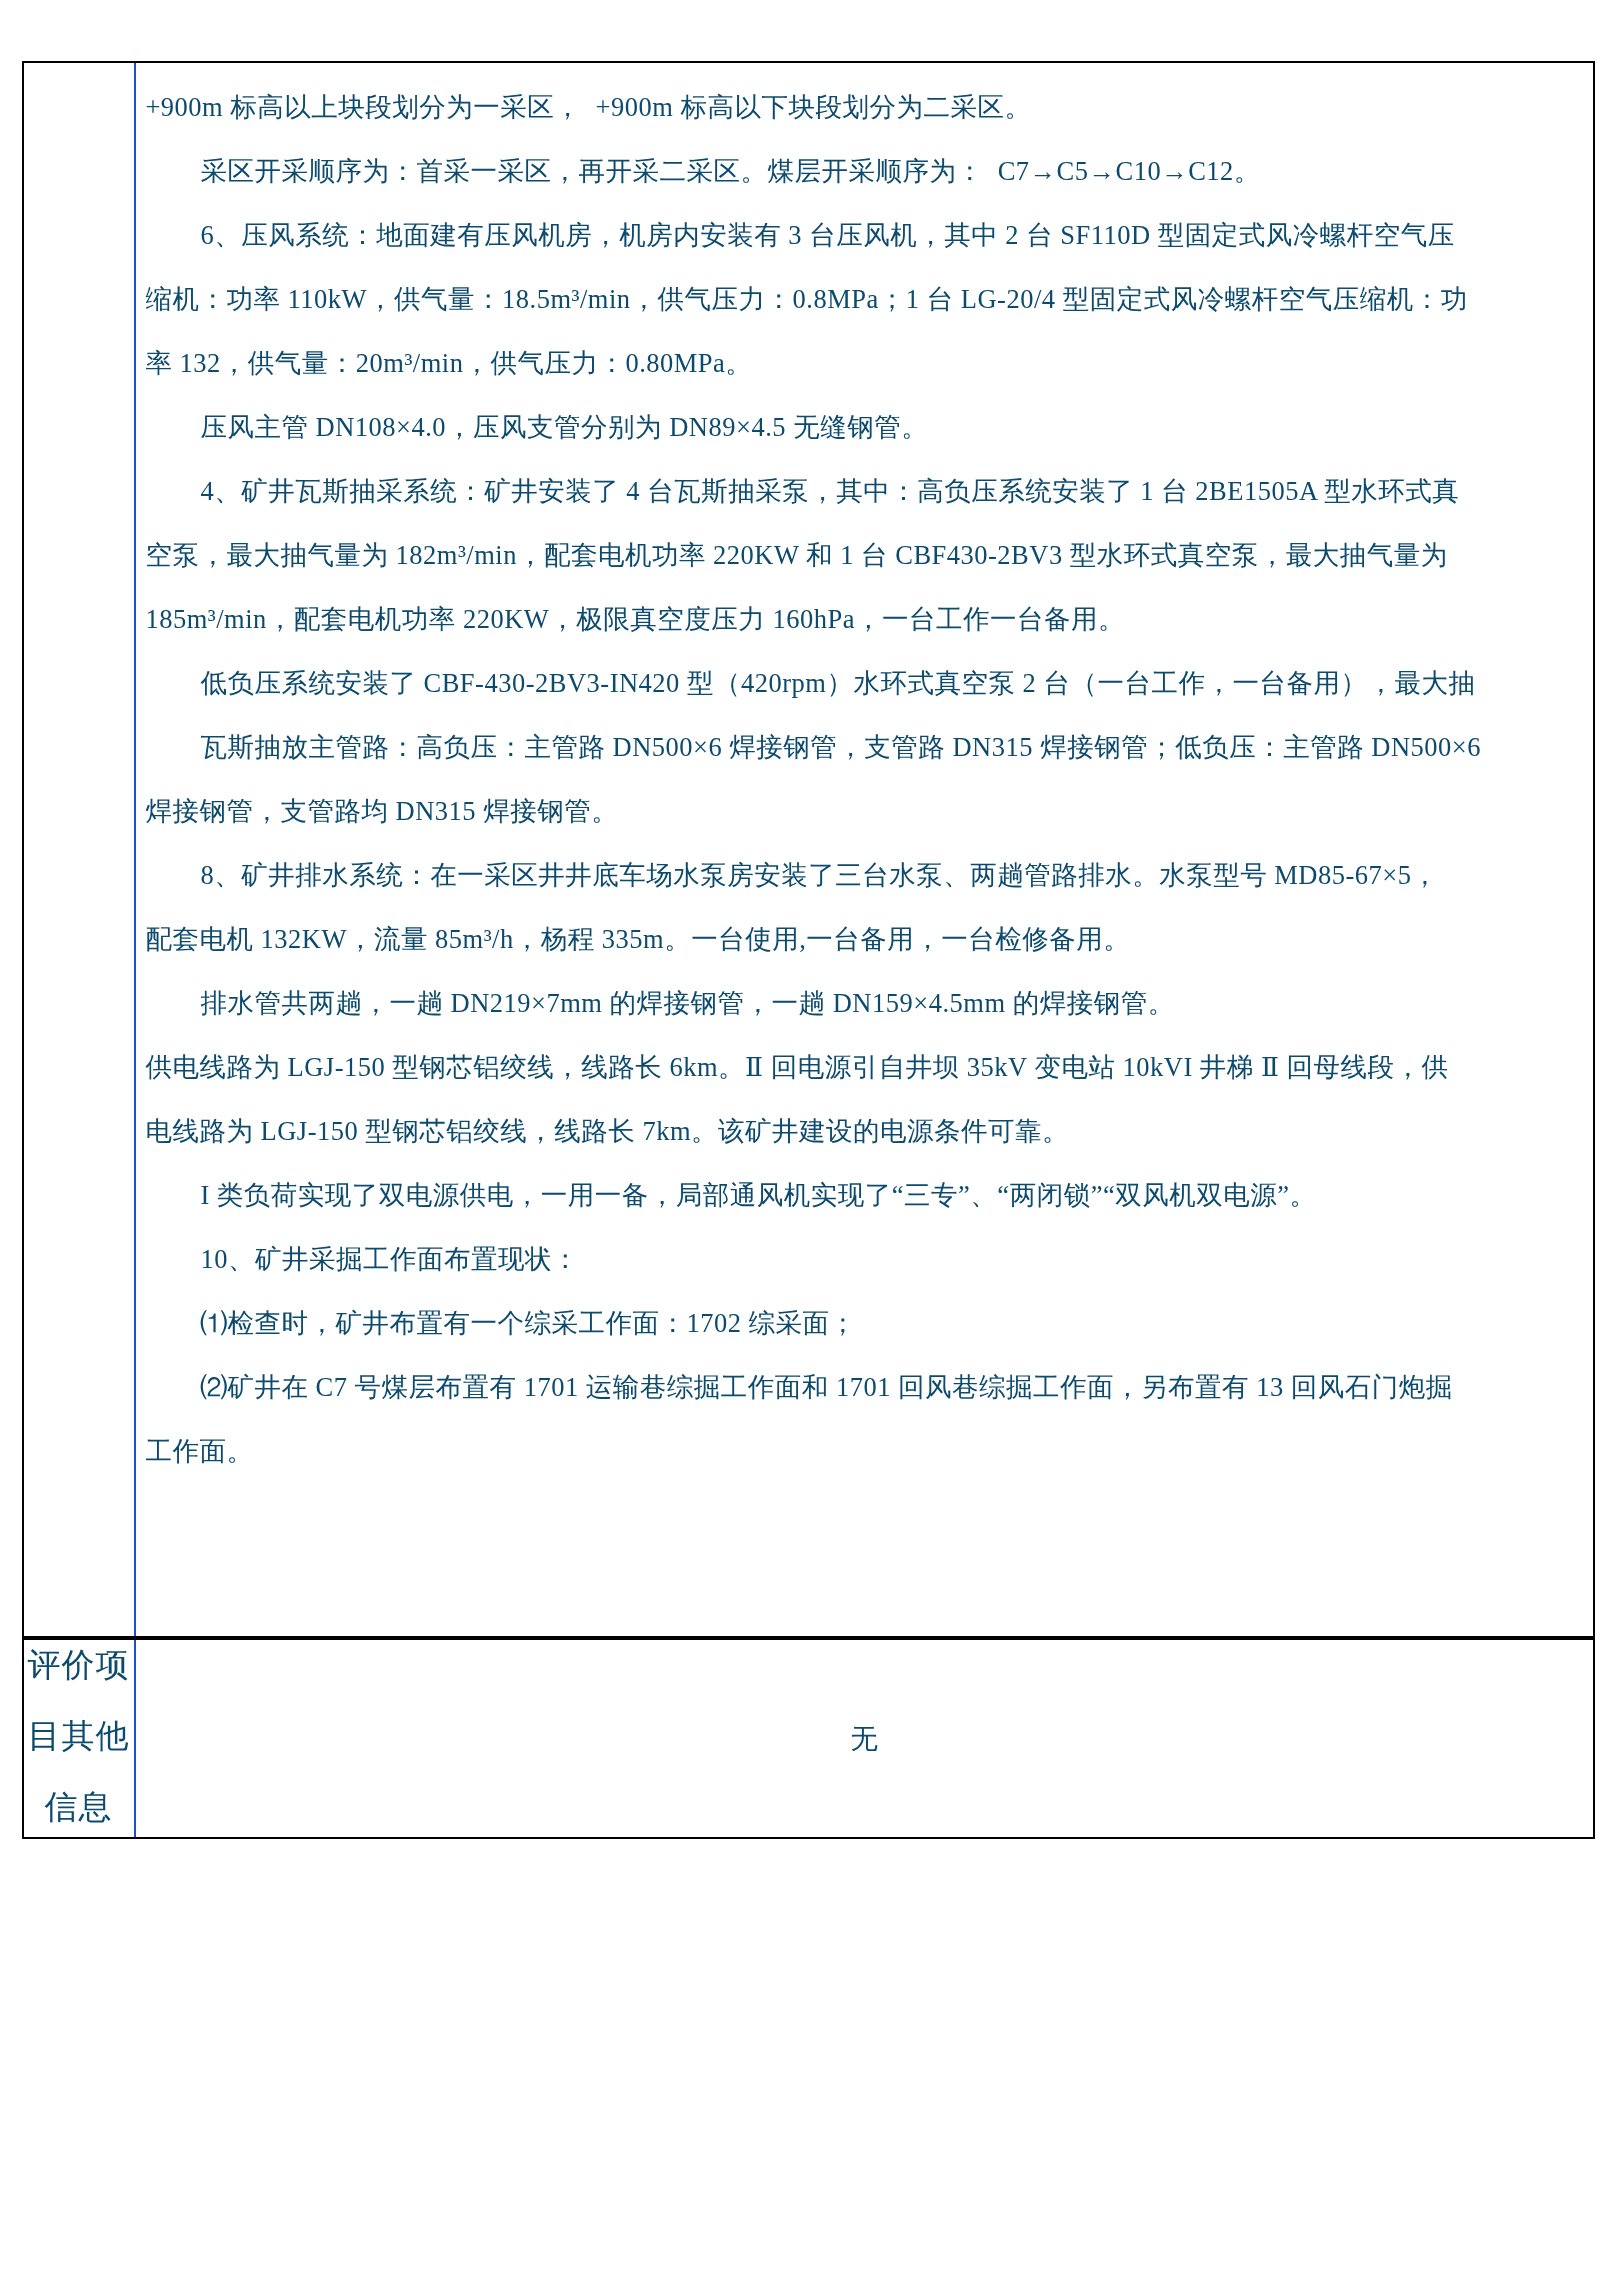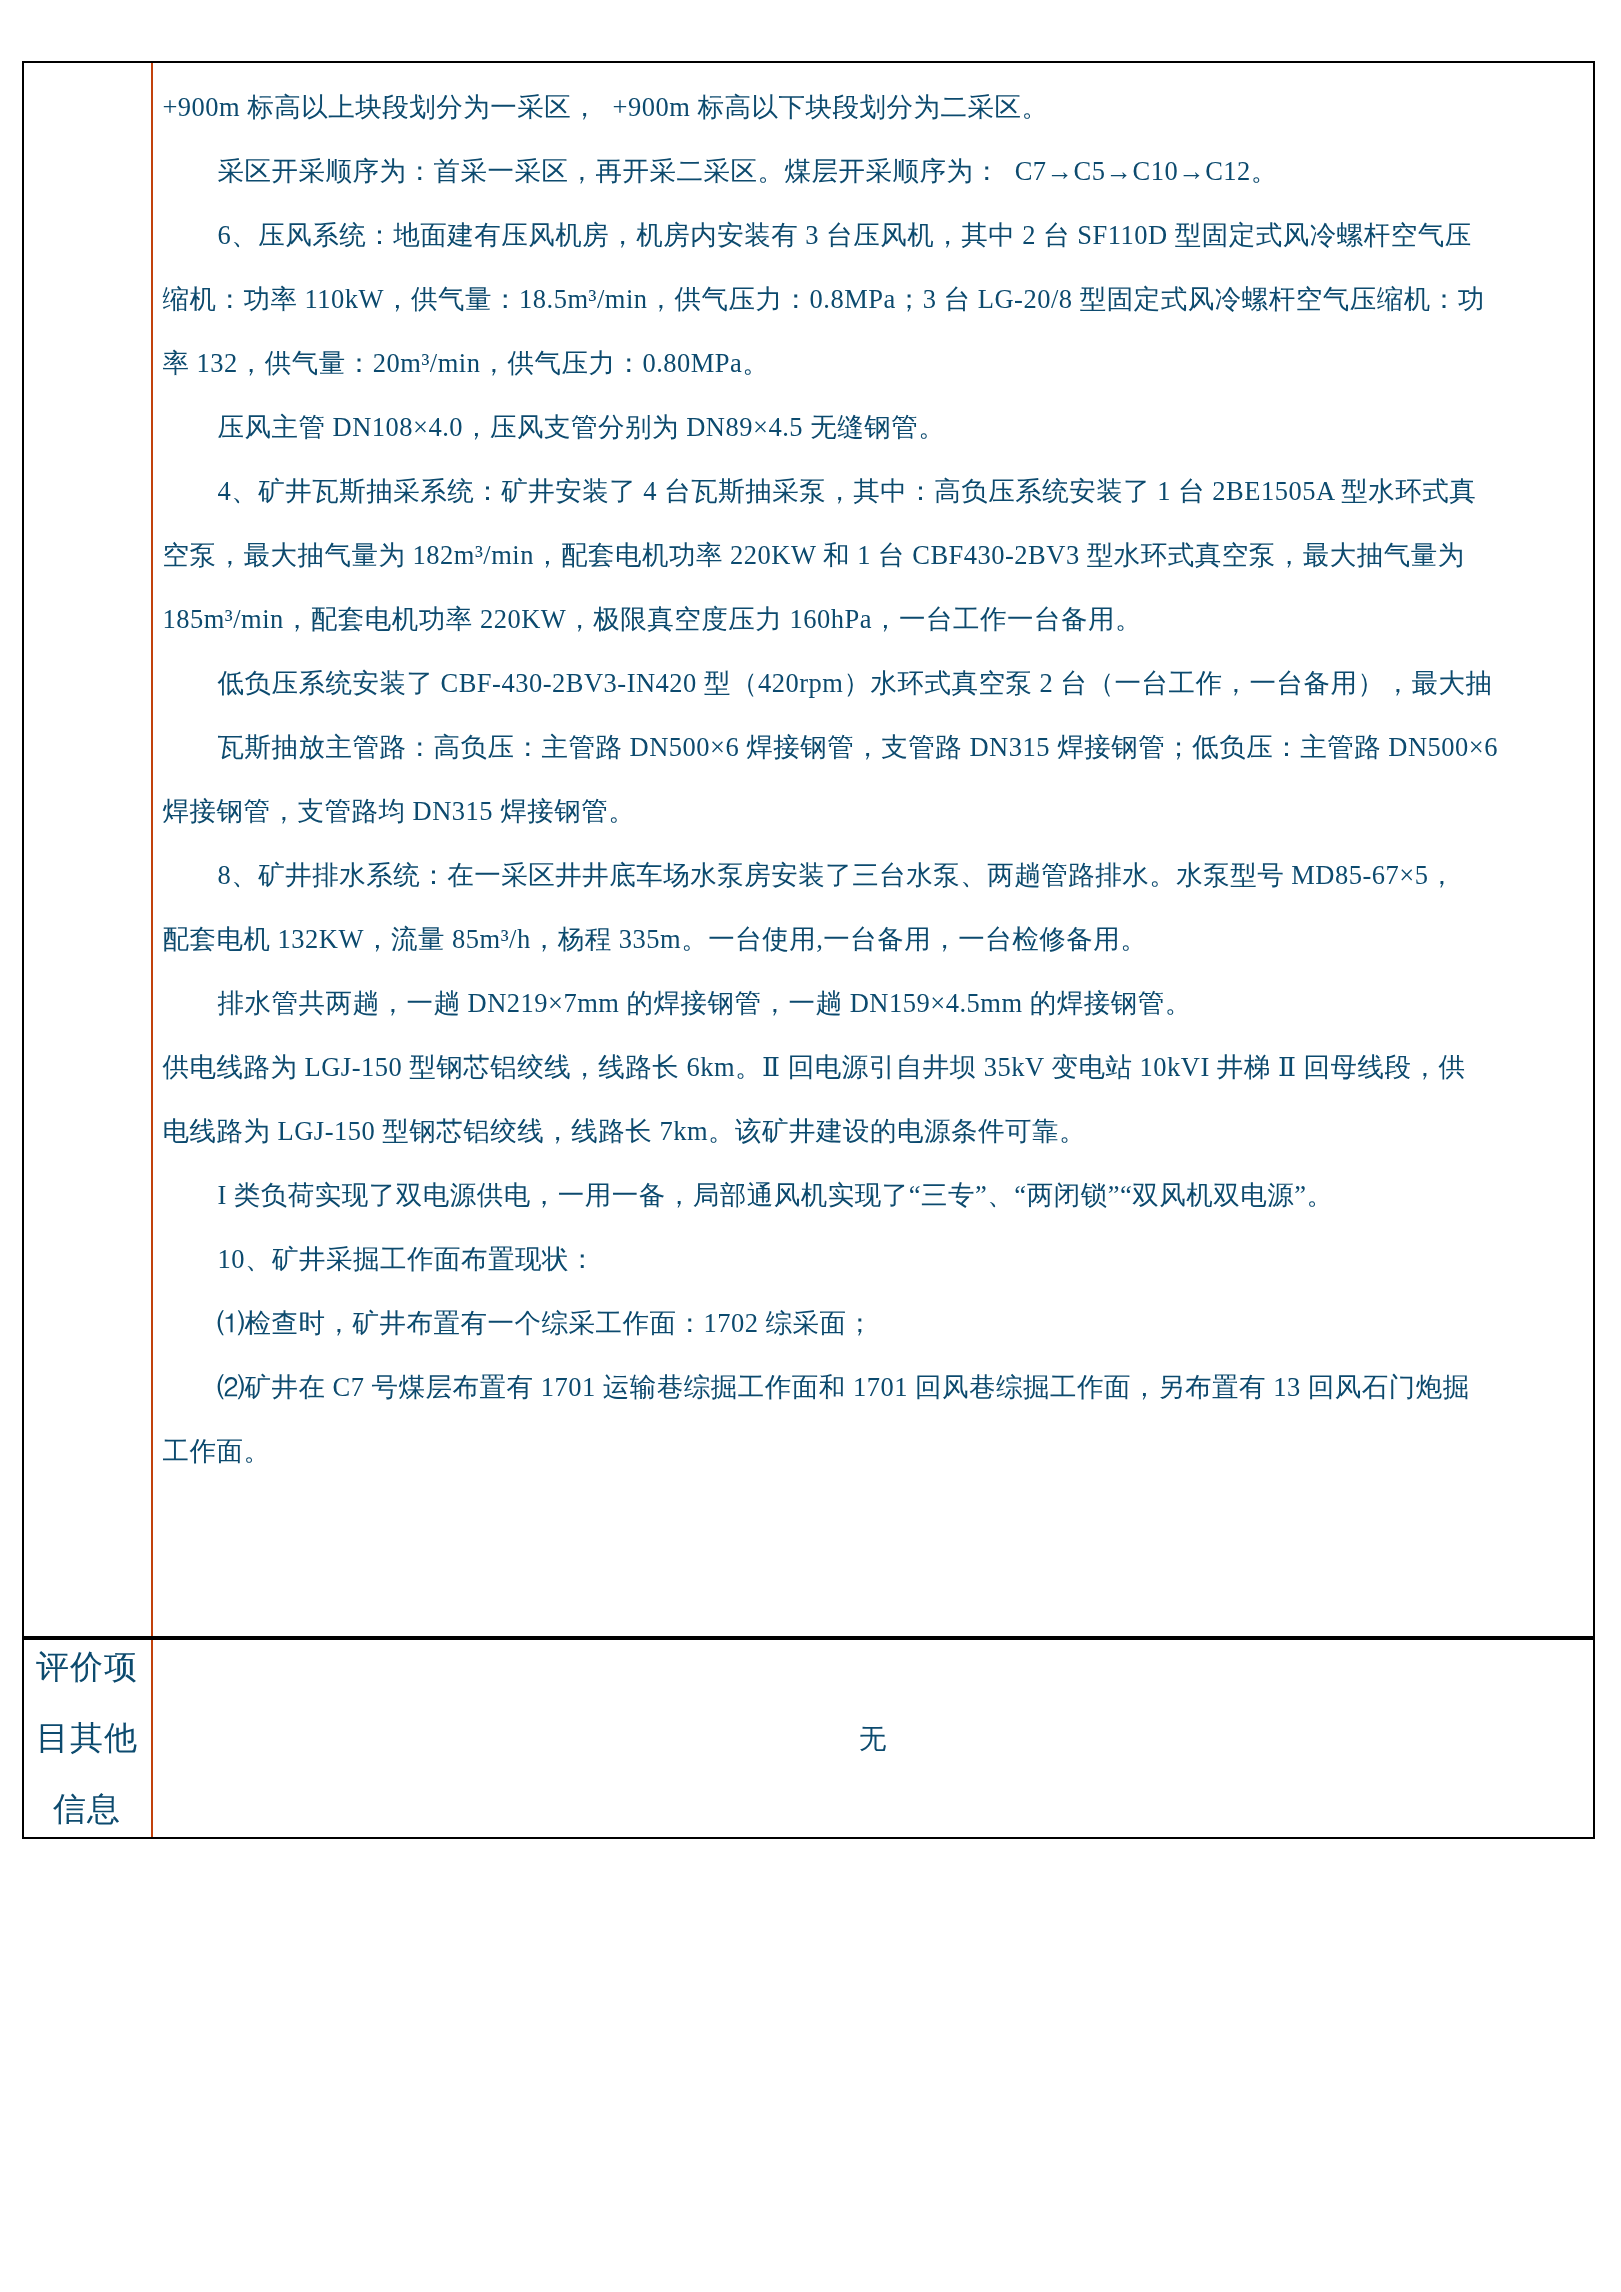--- a/index.html
+++ b/index.html
@@ -12,23 +12,24 @@
     overflow:hidden;
   }
   .doc-table {
     position:absolute; left:21.6px; top:61px;
     width:1569px;
     border:2.9px solid #000;
     box-sizing:content-box;
   }
   .row-top { display:flex; height:1573px; }
   .label-cell {
-    width:129px; flex:none;
-    border-right:2px solid #c2410c;
+    width:112px; flex:none;
+    border-right:2px solid #1d4ed8;
     box-sizing:border-box;
+    font-family:Liberation Mono, monospace;
   }
   .content-cell {
     flex:1; min-width:0;
     padding:11.8px 7.8px 0 9.8px;
     box-sizing:border-box;
   }
   .line {
     height:64px; line-height:64px;
     font-size:26.5px;
     white-space:pre;
@@ -58,21 +59,21 @@
 <div class="page">
   <div class="doc-table">
 
     <div class="row-top">
       <div class="label-cell"></div>
       <div class="content-cell">
 
       <div class="line">+900m 标高以上块段划分为一采区，  +900m 标高以下块段划分为二采区。</div>
           <div class="line indent">采区开采顺序为：首采一采区，再开采二采区。煤层开采顺序为：  C7→C5→C10→C12。</div>
           <div class="line indent">6、压风系统：地面建有压风机房，机房内安装有 3 台压风机，其中 2 台 SF110D 型固定式风冷螺杆空气压</div>
-          <div class="line">缩机：功率 110kW，供气量：18.5m³/min，供气压力：0.8MPa；3 台 LG-20/8 型固定式风冷螺杆空气压缩机：功</div>
+          <div class="line">缩机：功率 110kW，供气量：18.5m³/min，供气压力：0.8MPa；1 台 LG-20/4 型固定式风冷螺杆空气压缩机：功</div>
           <div class="line">率 132，供气量：20m³/min，供气压力：0.80MPa。</div>
           <div class="line indent">压风主管 DN108×4.0，压风支管分别为 DN89×4.5 无缝钢管。</div>
           <div class="line indent">4、矿井瓦斯抽采系统：矿井安装了 4 台瓦斯抽采泵，其中：高负压系统安装了 1 台 2BE1505A 型水环式真</div>
           <div class="line">空泵，最大抽气量为 182m³/min，配套电机功率 220KW 和 1 台 CBF430-2BV3 型水环式真空泵，最大抽气量为</div>
           <div class="line">185m³/min，配套电机功率 220KW，极限真空度压力 160hPa，一台工作一台备用。</div>
           <div class="line indent">低负压系统安装了 CBF-430-2BV3-IN420 型（420rpm）水环式真空泵 2 台（一台工作，一台备用），最大抽</div>
           <div class="line indent">瓦斯抽放主管路：高负压：主管路 DN500×6 焊接钢管，支管路 DN315 焊接钢管；低负压：主管路 DN500×6</div>
           <div class="line">焊接钢管，支管路均 DN315 焊接钢管。</div>
           <div class="line indent">8、矿井排水系统：在一采区井井底车场水泵房安装了三台水泵、两趟管路排水。水泵型号 MD85-67×5，</div>
           <div class="line">配套电机 132KW，流量 85m³/h，杨程 335m。一台使用,一台备用，一台检修备用。</div>

